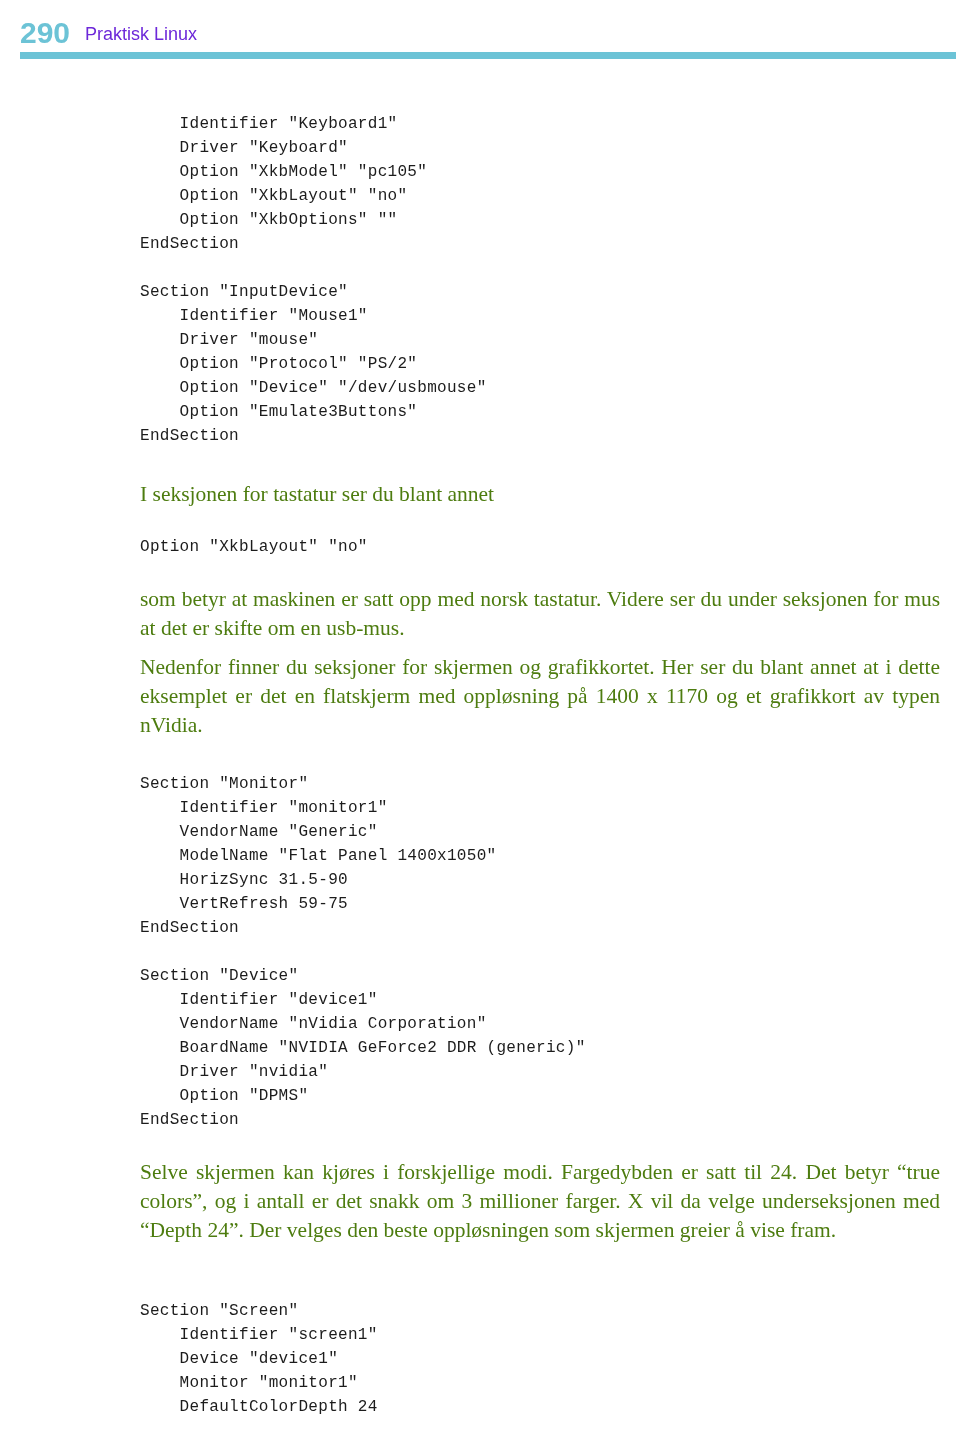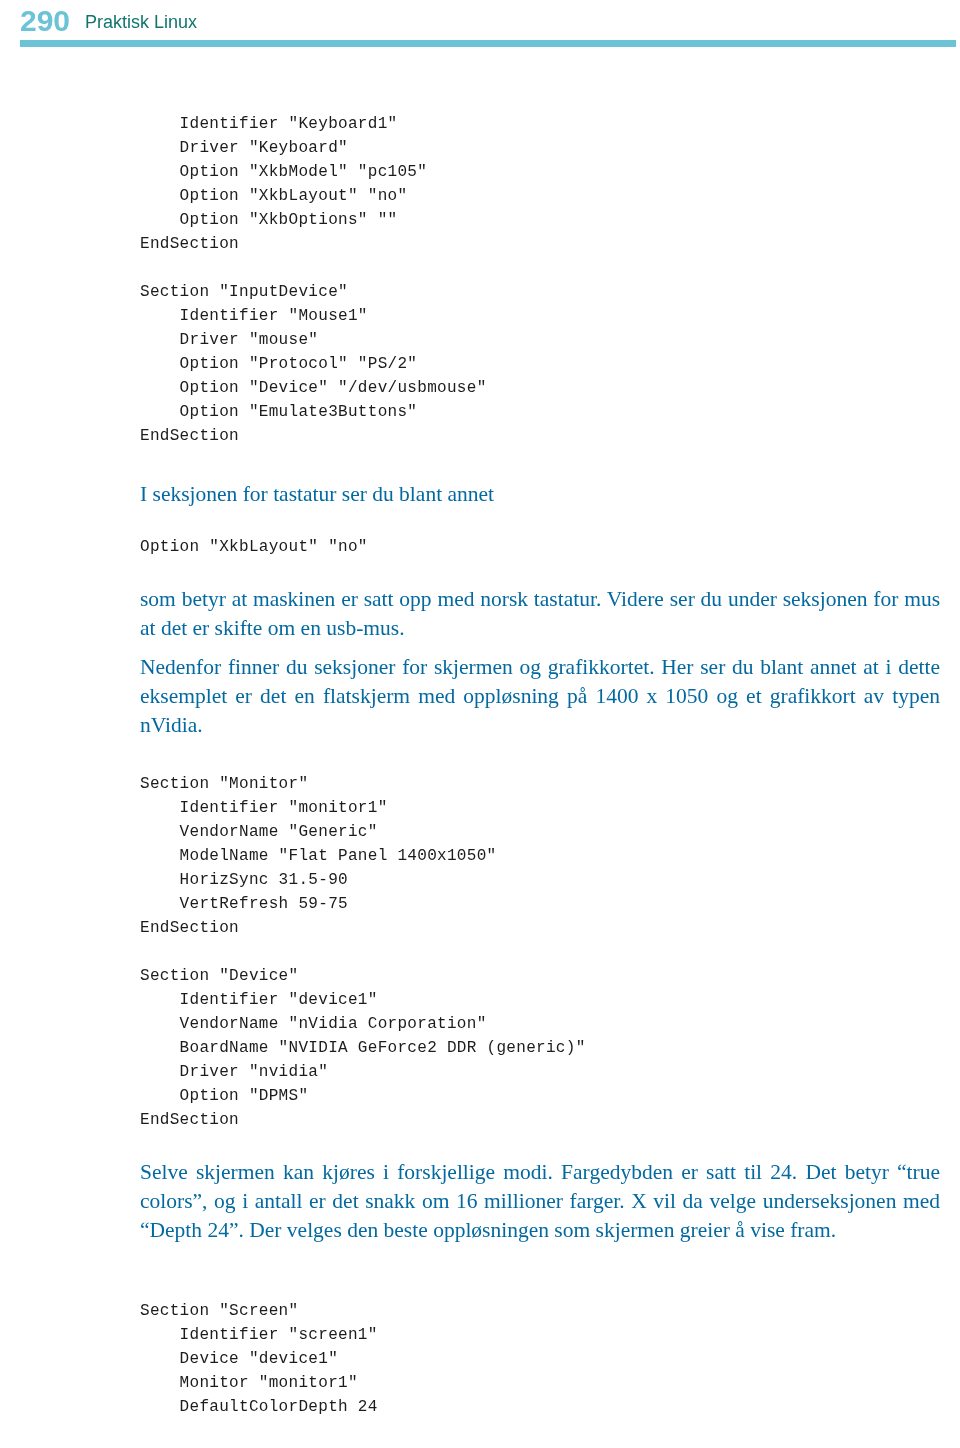--- a/index.html
+++ b/index.html
@@ -13,21 +13,21 @@
     position: relative;
     overflow: hidden;
     font-family: "Liberation Serif", "DejaVu Serif", serif;
     color: #000000;
   }
 
   
   .page-header {
     position: absolute;
     left: 0;
-    top: 0;
+    top: 12px;
     width: 776px;
     height: 52px;
   }
   .page-number {
     position: absolute;
     left: 20px;
     top: 4px;
     font-family: "Liberation Sans", "DejaVu Sans", sans-serif;
     font-size: 30px;
     font-weight: bold;
@@ -35,21 +35,21 @@
     letter-spacing: 0px;
     line-height: 34px;
   }
   .header-title {
     position: absolute;
     left: 85px;
     top: 11px;
     font-family: "Liberation Sans", "DejaVu Sans", sans-serif;
     font-size: 18px;
     font-weight: normal;
-    color: #0f766e;
+    color: #6d28d9;
     line-height: 22px;
   }
   .header-rule {
     position: absolute;
     left: 20px;
     top: 40px;
     width: 936px;
     height: 7px;
     background: #6cc3d6;
   }
@@ -71,21 +71,21 @@
     color: #1c1c1c;
     letter-spacing: 0.3px;
   }
 
   
   .para {
     font-family: "Liberation Serif", "DejaVu Serif", serif;
     font-size: 21.5px;
     line-height: 29px;
     text-align: justify;
-    color: #0369a1;
+    color: #4d7c0f;
     margin: 0;
     hyphens: manual;
   }
   .para-lead { text-align: left; }
 
   .gap-s { height: 10px; }
   .gap-m { height: 16px; }
   .gap-l { height: 22px; }
 </style>
 </head>
@@ -121,21 +121,21 @@
   <div class="gap-s"></div>
 
   <pre class="code-block">Option "XkbLayout" "no"</pre>
 
   <div class="gap-s"></div>
 
   <p class="para">som betyr at maskinen er satt opp med norsk tastatur. Videre ser du under seksjonen for mus at det er skifte om en usb-mus.</p>
 
   <div class="gap-s"></div>
 
-  <p class="para">Nedenfor finner du seksjoner for skjermen og grafikkortet. Her ser du blant annet at i dette eksemplet er det en flatskjerm med oppløsning på 1400 x 1050 og et grafikkort av typen nVidia.</p>
+  <p class="para">Nedenfor finner du seksjoner for skjermen og grafikkortet. Her ser du blant annet at i dette eksemplet er det en flatskjerm med oppløsning på 1400 x 1170 og et grafikkort av typen nVidia.</p>
 
   <div class="gap-m"></div>
 
   <pre class="code-block">Section "Monitor"
     Identifier "monitor1"
     VendorName "Generic"
     ModelName "Flat Panel 1400x1050"
     HorizSync 31.5-90
     VertRefresh 59-75
 EndSection
@@ -143,21 +143,21 @@
 Section "Device"
     Identifier "device1"
     VendorName "nVidia Corporation"
     BoardName "NVIDIA GeForce2 DDR (generic)"
     Driver "nvidia"
     Option "DPMS"
 EndSection</pre>
 
   <div class="gap-s"></div>
 
-  <p class="para">Selve skjermen kan kjøres i forskjellige modi. Fargedybden er satt til 24. Det betyr “true colors”, og i antall er det snakk om 16 millioner farger. X vil da velge underseksjonen med “Depth 24”. Der velges den beste oppløsningen som skjermen greier å vise fram.</p>
+  <p class="para">Selve skjermen kan kjøres i forskjellige modi. Fargedybden er satt til 24. Det betyr “true colors”, og i antall er det snakk om 3 millioner farger. X vil da velge underseksjonen med “Depth 24”. Der velges den beste oppløsningen som skjermen greier å vise fram.</p>
 
   <div class="gap-l"></div>
 
 
   <div class="gap-m"></div>
 
   <pre class="code-block">Section "Screen"
     Identifier "screen1"
     Device "device1"
     Monitor "monitor1"

